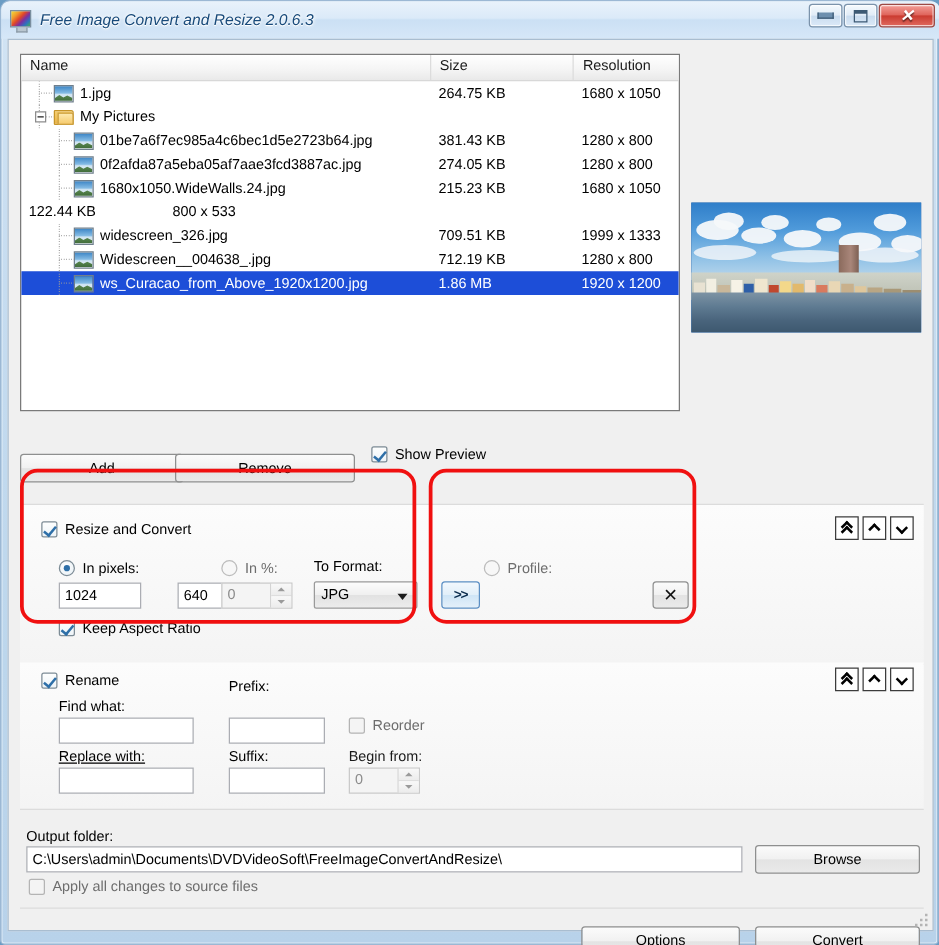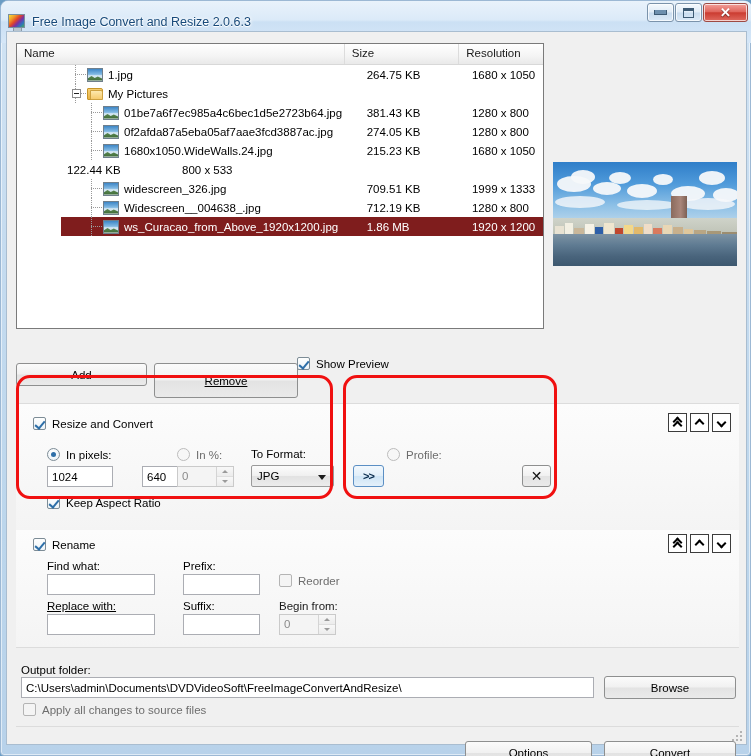--- a/index.html
+++ b/index.html
@@ -21,27 +21,28 @@
     box-sizing: border-box;
     border-radius: 8px 8px 4px 4px;
     background: linear-gradient(to bottom, #d2e4f4 0%, #c6dcf0 30%, #bcd6ec 70%, #b8d2ea 100%);
     border: 1px solid #9cb8d4;
     box-shadow: inset 0 0 0 1px rgba(255,255,255,0.55);
     padding: 0;
   }
   .titlebar {
     position: absolute;
     left: 0; top: 0;
-    width: 751px; height: 42px;
+    width: 751px; height: 30px;
     box-sizing: border-box;
     border-radius: 7px 7px 0 0;
     background: linear-gradient(to bottom, #e9f2fb 0%, #dbeaf8 45%, #cbe0f4 50%, #d6e7f8 100%);
     display: flex;
     align-items: center;
     padding-left: 7px;
+    font-style: italic;
   }
   .app-icon {
     width: 17px; height: 17px;
     margin-right: 7px;
     position: relative;
     flex: 0 0 auto;
   }
   .app-icon .mon {
     position: absolute;
     left: 0; top: 0;
@@ -136,31 +137,31 @@
     padding: 3px 0 0 7px;
     font-size: 11.5px;
     color: #1a1a1a;
     border-right: 1px solid #dcdcdc;
     white-space: nowrap;
   }
   .lv-col.c-name { width: 329px; }
   .lv-col.c-size { width: 115px; }
   .lv-col.c-res  { width: 84px; border-right: none; }
 
-  .lv-body { position: relative; margin-left: 44px; }
+  .lv-body { position: relative; }
   .lv-row {
     display: flex;
     height: 19px;
     align-items: center;
     font-size: 11.5px;
     color: #000;
     white-space: nowrap;
   }
   .lv-row.selected {
-    background: #7f1d1d;
+    background: #1d4ed8;
     color: #ffffff;
   }
   .cell-name {
     width: 329px;
     display: flex;
     align-items: center;
     box-sizing: border-box;
     overflow: hidden;
   }
   .cell-size { width: 115px; box-sizing: border-box; padding-left: 6px; }
@@ -308,21 +309,21 @@
     border-radius: 3px;
     background: linear-gradient(to bottom, #fbfbfb 0%, #f1f1f1 48%, #e3e3e3 52%, #eaeaea 100%);
     font-family: "Liberation Sans", sans-serif;
     font-size: 11.5px;
     color: #000;
     text-align: center;
     display: flex; align-items: center; justify-content: center;
     cursor: default;
   }
   .btn-add    { position: absolute; left: 9px;   top: 331px; width: 131px; height: 23px; }
-  .btn-remove { position: absolute; left: 147px; top: 331px; width: 144px; height: 35px; text-decoration: underline; }
+  .btn-remove { position: absolute; left: 133px; top: 331px; width: 144px; height: 23px; }
 
   .chk {
     width: 13px; height: 13px;
     box-sizing: border-box;
     border: 1px solid #7d8c96;
     border-radius: 2px;
     background: linear-gradient(to bottom, #fdfefe 0%, #eef4f8 100%);
     position: relative;
     flex: 0 0 auto;
   }
@@ -777,21 +778,21 @@
       <div class="chk-wrap" style="position:absolute;left:17px;top:8px;">
         <span class="chk checked"></span>
         <span>Rename</span>
       </div>
 
       <div class="sec-label" style="left:31px;top:30px;">Find what:</div>
       <input class="tinput" style="position: absolute; left: 31px; top: 44px; width: 108px;" value="">
       <div class="sec-label" style="left:31px;top:70px;text-decoration:underline;">Replace with:</div>
       <input class="tinput" style="position: absolute; left: 31px; top: 84px; width: 108px;" value="">
 
-      <div class="sec-label" style="left:167px;top:30px;">Prefix:</div>
+      <div class="sec-label" style="left:167px;top:14px;">Prefix:</div>
       <input class="tinput" style="position: absolute; left: 167px; top: 44px; width: 77px;" value="">
       <div class="sec-label" style="left:167px;top:70px;">Suffix:</div>
       <input class="tinput" style="position: absolute; left: 167px; top: 84px; width: 77px;" value="">
 
       <div class="chk-wrap dis" style="position:absolute;left:263px;top:44px;">
         <span class="chk disabled"></span>
         <span>Reorder</span>
       </div>
       <div class="sec-label" style="left:263px;top:70px;color:#1a1a1a;">Begin from:</div>
       <div class="spin" style="left:263px;top:84px;">

